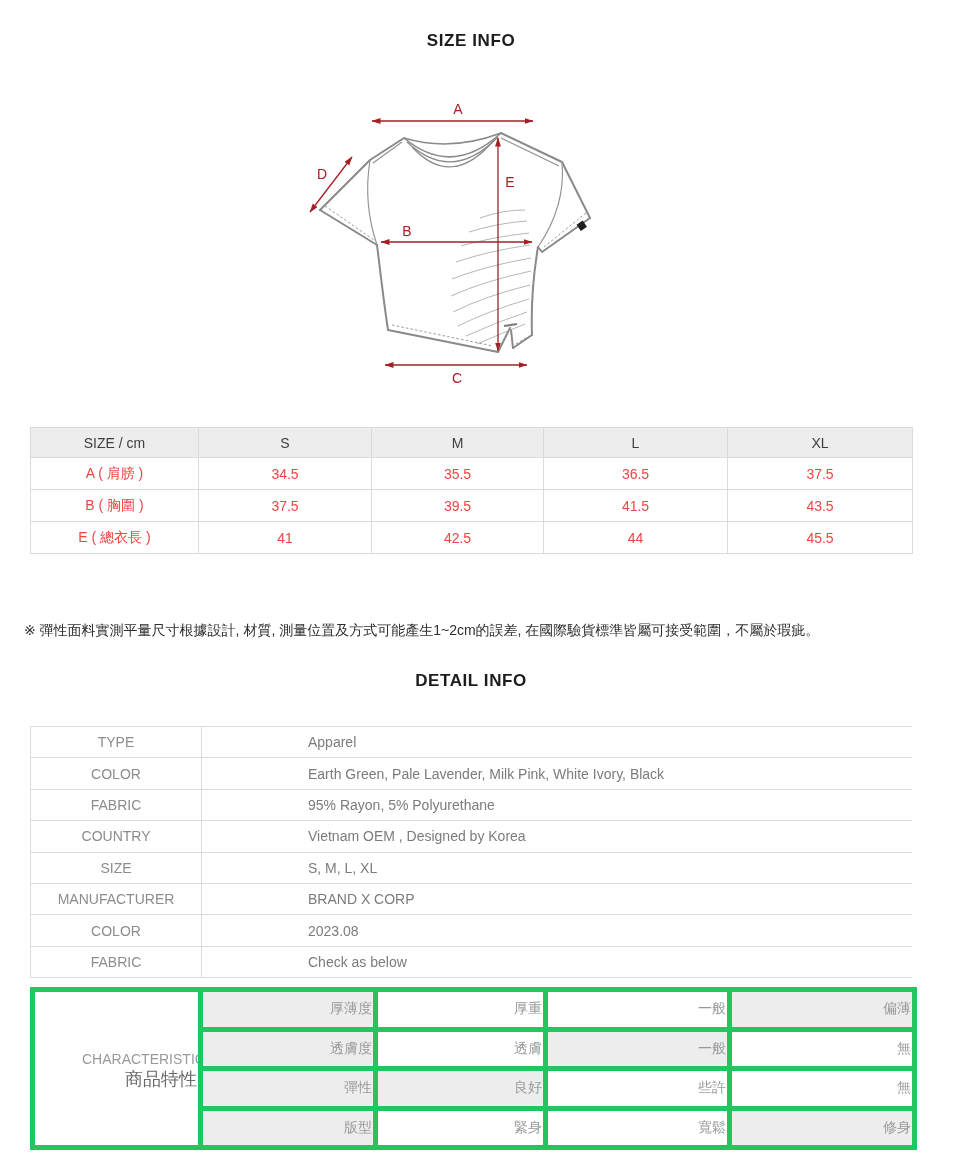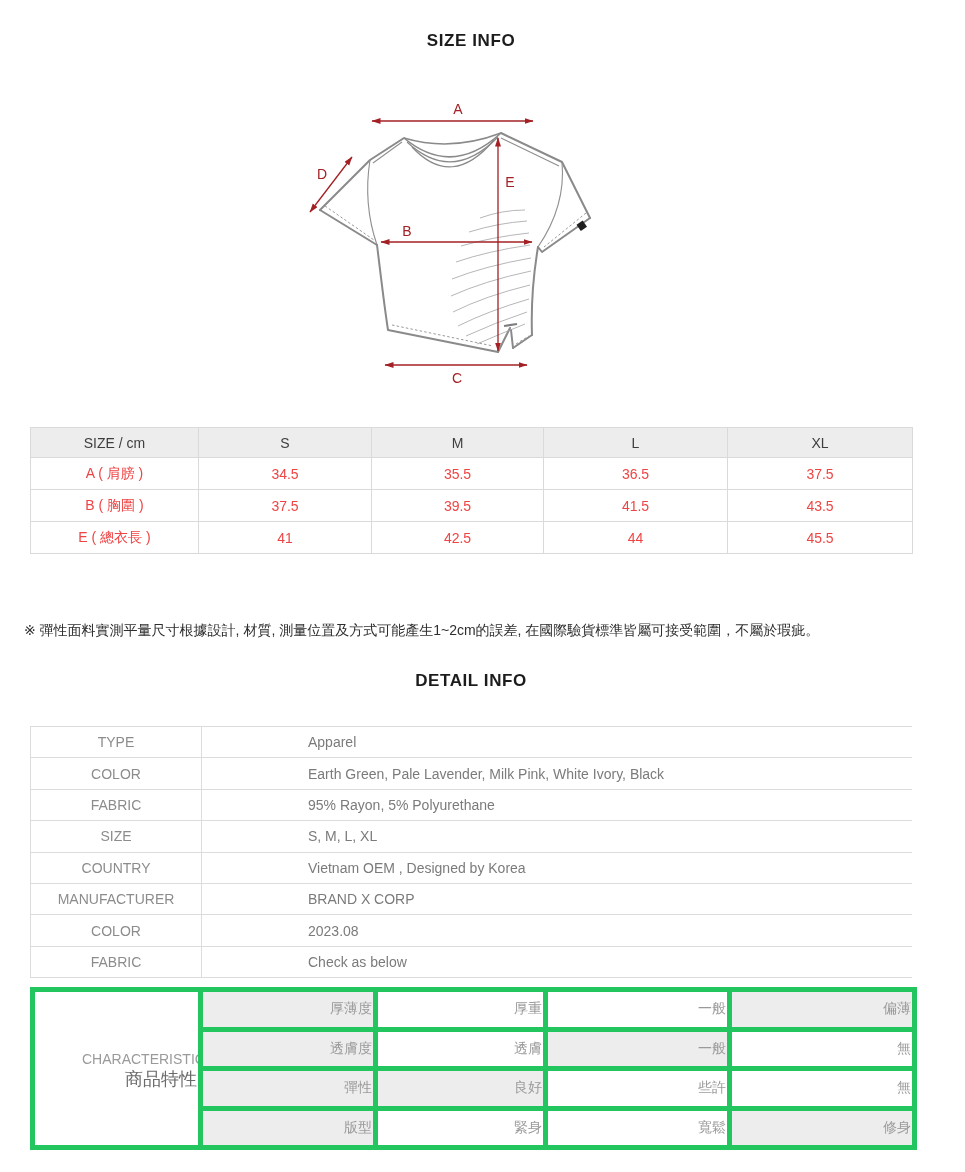--- a/index.html
+++ b/index.html
@@ -170,26 +170,26 @@
     </tr>
     <tr>
       <td class="detail-label">COLOR</td>
       <td class="detail-value">Earth Green, Pale Lavender, Milk Pink, White Ivory, Black</td>
     </tr>
     <tr>
       <td class="detail-label">FABRIC</td>
       <td class="detail-value">95% Rayon, 5% Polyurethane</td>
     </tr>
     <tr>
+      <td class="detail-label">COUNTRY</td>
+      <td class="detail-value">Vietnam OEM , Designed by Korea</td>
+    </tr>
+    <tr>
       <td class="detail-label">SIZE</td>
       <td class="detail-value">S, M, L, XL</td>
-    </tr>
-    <tr>
-      <td class="detail-label">COUNTRY</td>
-      <td class="detail-value">Vietnam OEM , Designed by Korea</td>
     </tr>
     <tr>
       <td class="detail-label">MANUFACTURER</td>
       <td class="detail-value">BRAND X CORP</td>
     </tr>
     <tr>
       <td class="detail-label">COLOR</td>
       <td class="detail-value">2023.08</td>
     </tr>
     <tr>

